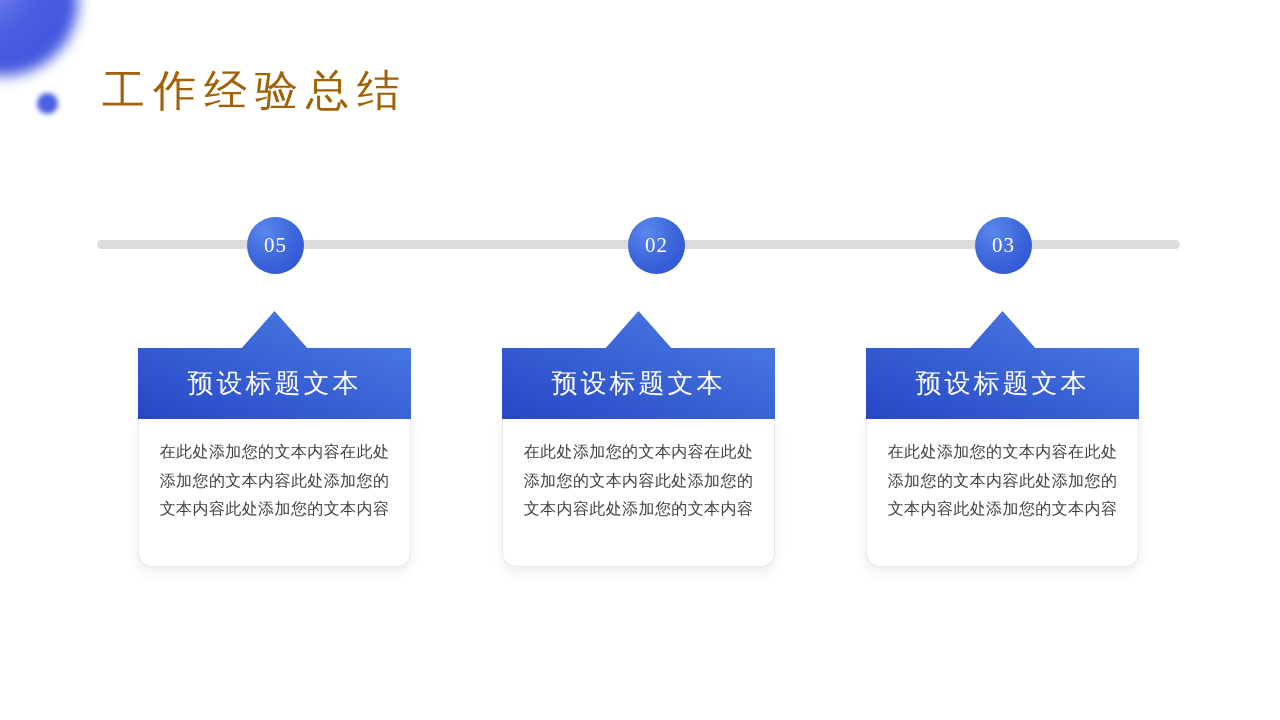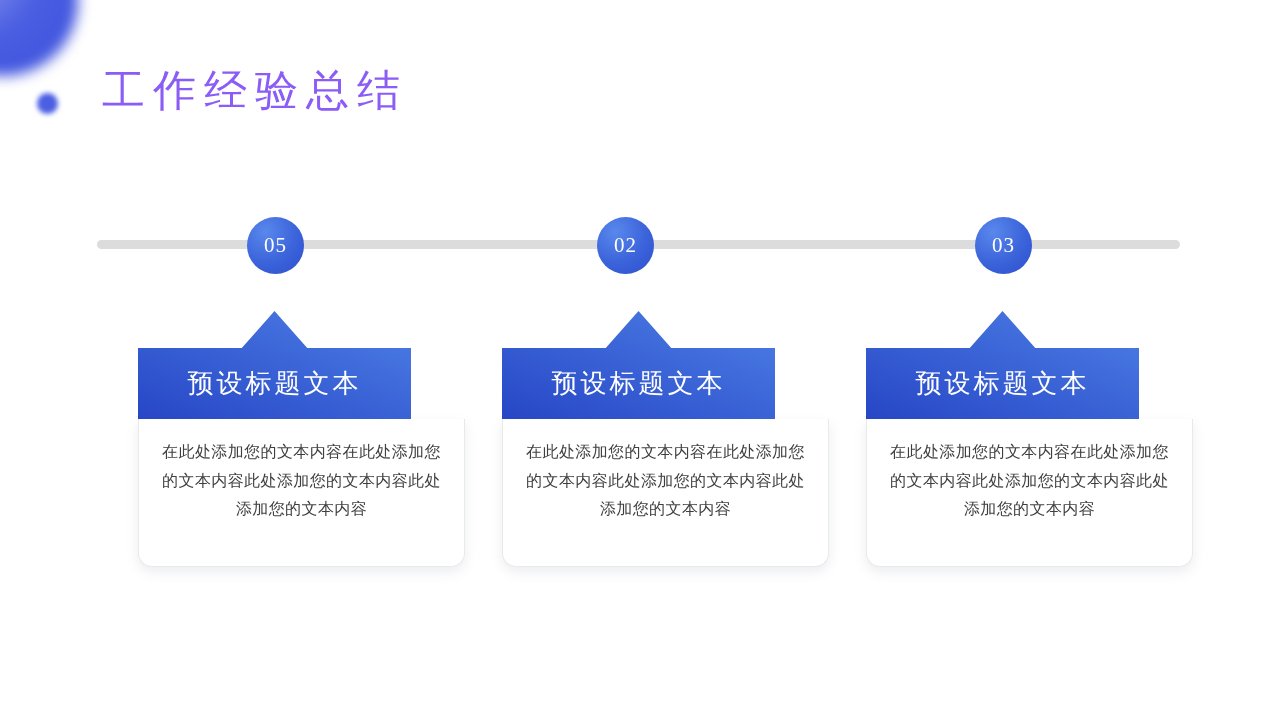--- a/index.html
+++ b/index.html
@@ -32,21 +32,21 @@
   }
 
   
   .slide-title {
     position: absolute;
     left: 102px; top: 62px;
     font-family: Liberation Serif, serif;
     font-size: 43px;
     font-weight: 400;
     letter-spacing: 8px;
-    color: #8b5cf6;
+    color: #a16207;
     white-space: nowrap;
   }
 
   
   .timeline-line {
     position: absolute;
     left: 97px; top: 240px;
     width: 1083px; height: 9px;
     border-radius: 5px;
     background: #dcdcdc;
@@ -59,21 +59,21 @@
     background: radial-gradient(circle at 32% 26%, #5988ec 0%, #3b63da 55%, #2c4fce 100%);
     display: flex;
     align-items: center;
     justify-content: center;
     font-family: "Liberation Serif", "DejaVu Serif", serif;
     font-size: 21px;
     letter-spacing: 1px;
     color: #ffffff;
   }
   .node-1 { left: 247px; }
-  .node-2 { left: 597px; }
+  .node-2 { left: 628px; }
   .node-3 { left: 975px; text-align: center; }
 
   
   .card {
     position: absolute;
     top: 311px;
     width: 273px;
   }
   .card-1 { left: 138px; }
   .card-2 { left: 502px; }
@@ -91,21 +91,21 @@
   }
   .card-header-text {
     font-family: "Liberation Serif", "DejaVu Serif", serif;
     font-size: 26px;
     letter-spacing: 3px;
     color: #ffffff;
     white-space: nowrap;
   }
 
   .card-body {
-    width: 327px;
+    width: 273px;
     height: 148px;
     background: #ffffff;
     border: 1px solid #e9e9e9;
     border-top: none;
     border-radius: 0 0 14px 14px;
     box-shadow: 0 5px 12px rgba(120, 130, 150, 0.14);
     padding: 19px 19px 0 19px;
   }
   .card-body-text {
     font-size: 16px;

